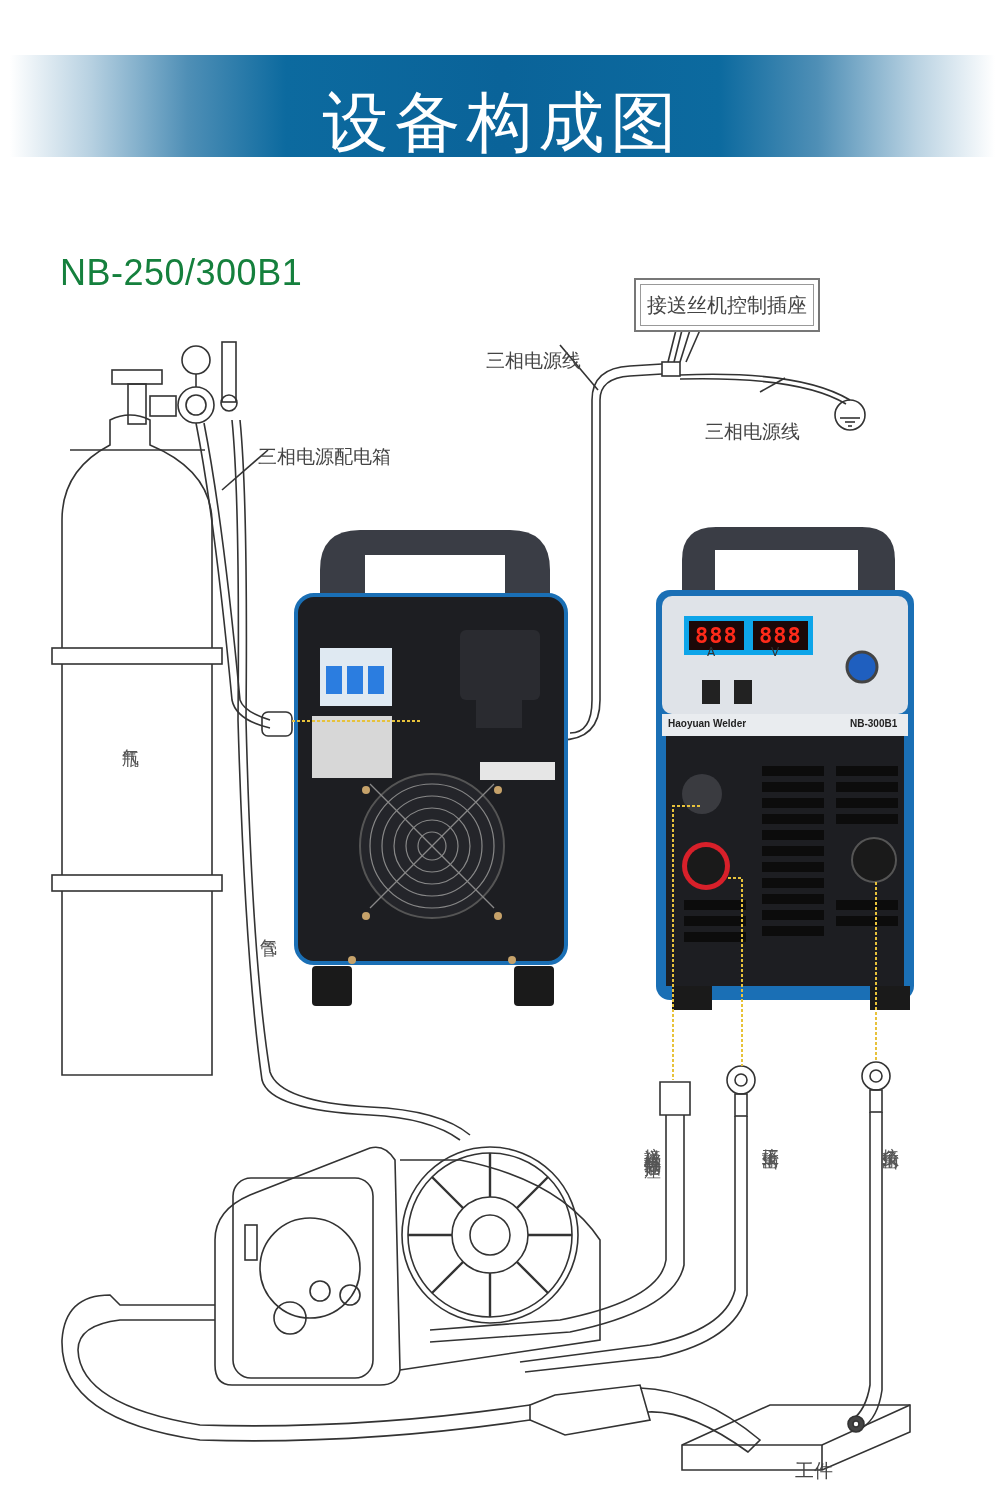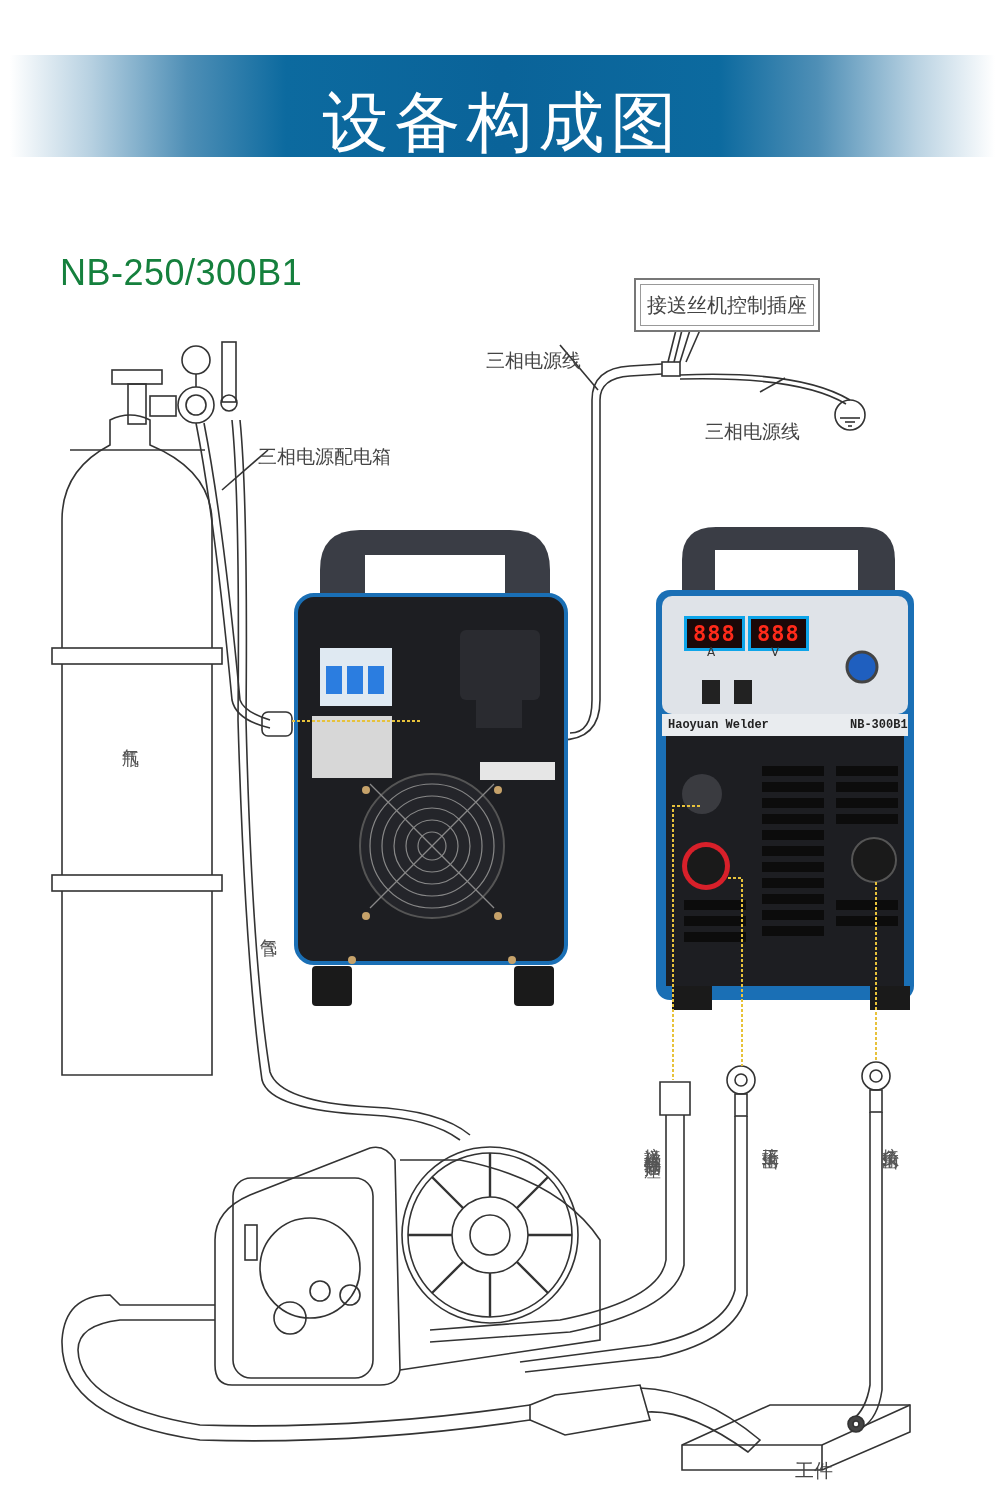--- a/index.html
+++ b/index.html
@@ -5,23 +5,23 @@
   html, body { margin:0; padding:0; background:#ffffff; }
   body { width:1000px; height:1496px; position:relative; overflow:hidden; font-family:"DejaVu Sans", sans-serif; }
   .banner { position:absolute; left:10px; top:55px; width:985px; height:102px;
     background:linear-gradient(90deg, rgba(255,255,255,1) 0%, #b9d2e2 8%, #4f8fb6 18%, #0c6a9f 28%, #0a6399 50%, #0c6a9f 72%, #4f8fb6 82%, #b9d2e2 92%, rgba(255,255,255,1) 100%); }
   .banner-title { position:absolute; left:0; right:0; top:28px; text-align:center; color:#ffffff; font-size:66px; letter-spacing:6px; font-weight:300; line-height:80px; }
   .model { position:absolute; left:60px; top:252px; font-size:36px; color:#15803d; font-family:Liberation Sans, sans-serif; letter-spacing:0.5px; }
   svg.diagram { position:absolute; left:0; top:0; }
   .lbl { position:absolute; font-size:19px; color:#444; font-family:"DejaVu Sans", sans-serif; white-space:nowrap;margin-top:24px; }
   .vlbl { position:absolute; font-size:17px; color:#555; writing-mode:vertical-rl; text-orientation:upright; letter-spacing:2px; font-family:"DejaVu Sans", sans-serif; }
   .box-lbl { position:absolute; left:634px; top:278px; width:182px; height:50px; border:2px solid #777; box-shadow: inset 0 0 0 4px #fff, inset 0 0 0 5px #999; display:flex; align-items:center; justify-content:center; font-size:20px; color:#444; background:#fff; }
-  .seg { position:absolute; background:#1b0808; color:#ff2a1a; font-family:"DejaVu Sans Mono", monospace; font-size:22px; font-weight:bold; padding:2px 6px; letter-spacing:1px; border:3px solid #0ea5e9; }
+  .seg { position:absolute; background:#1b0808; color:#ff2a1a; font-family:"DejaVu Sans Mono", monospace; font-size:22px; font-weight:bold; padding:2px 6px; letter-spacing:1px; border:5px solid #0ea5e9; }
   .unit { position:absolute; font-size:12px; color:#333; }
-  .brandstrip { position:absolute; font-size:12px; color:#222; font-family:Liberation Mono, monospace; font-weight:bold; }
+  .brandstrip { position:absolute; font-size:10px; color:#222; font-family:Liberation Sans, sans-serif; font-weight:bold; }
 </style>
 </head>
 <body>
 
 <div class="banner">
   <div class="banner-title">设备构成图</div>
 </div>
 
 <div class="model">NB-250/300B1</div>
 

